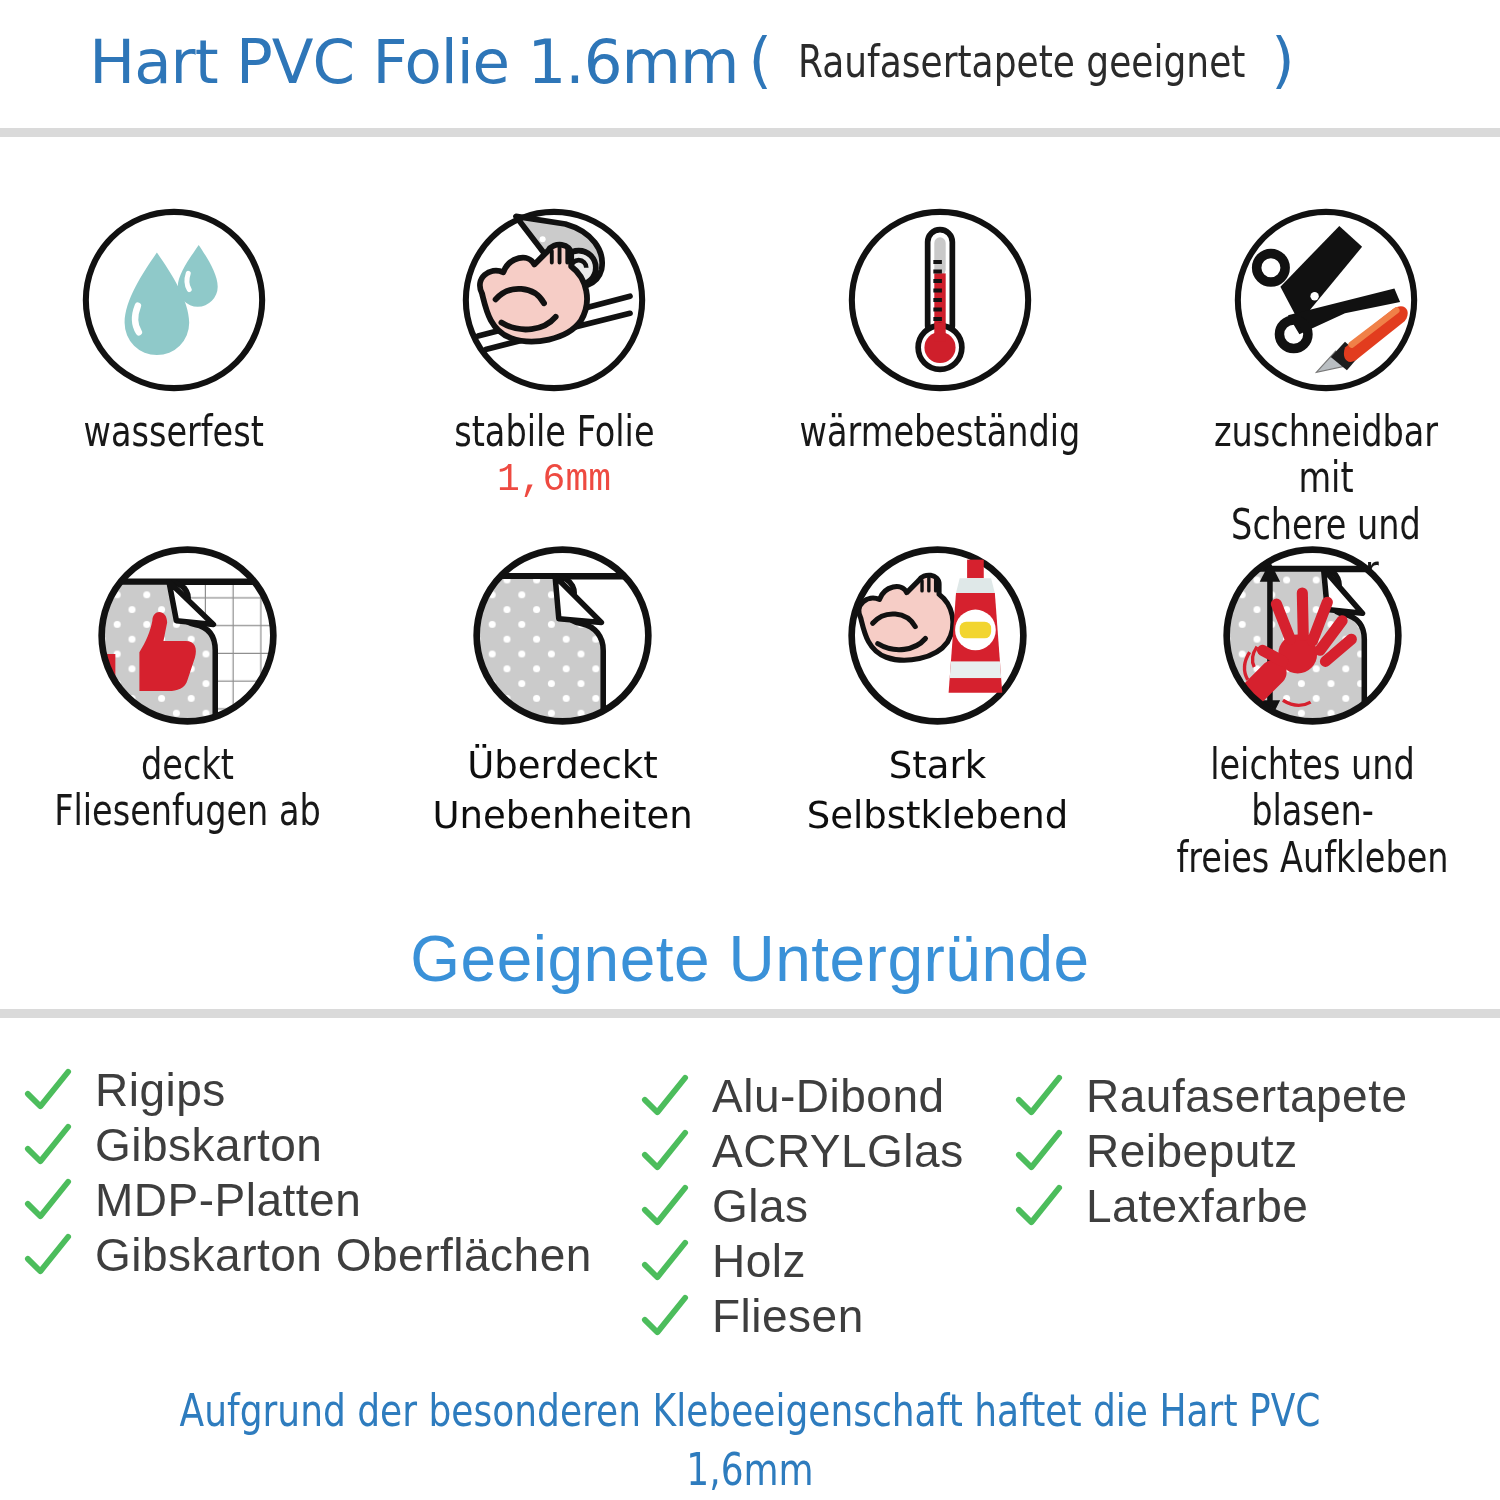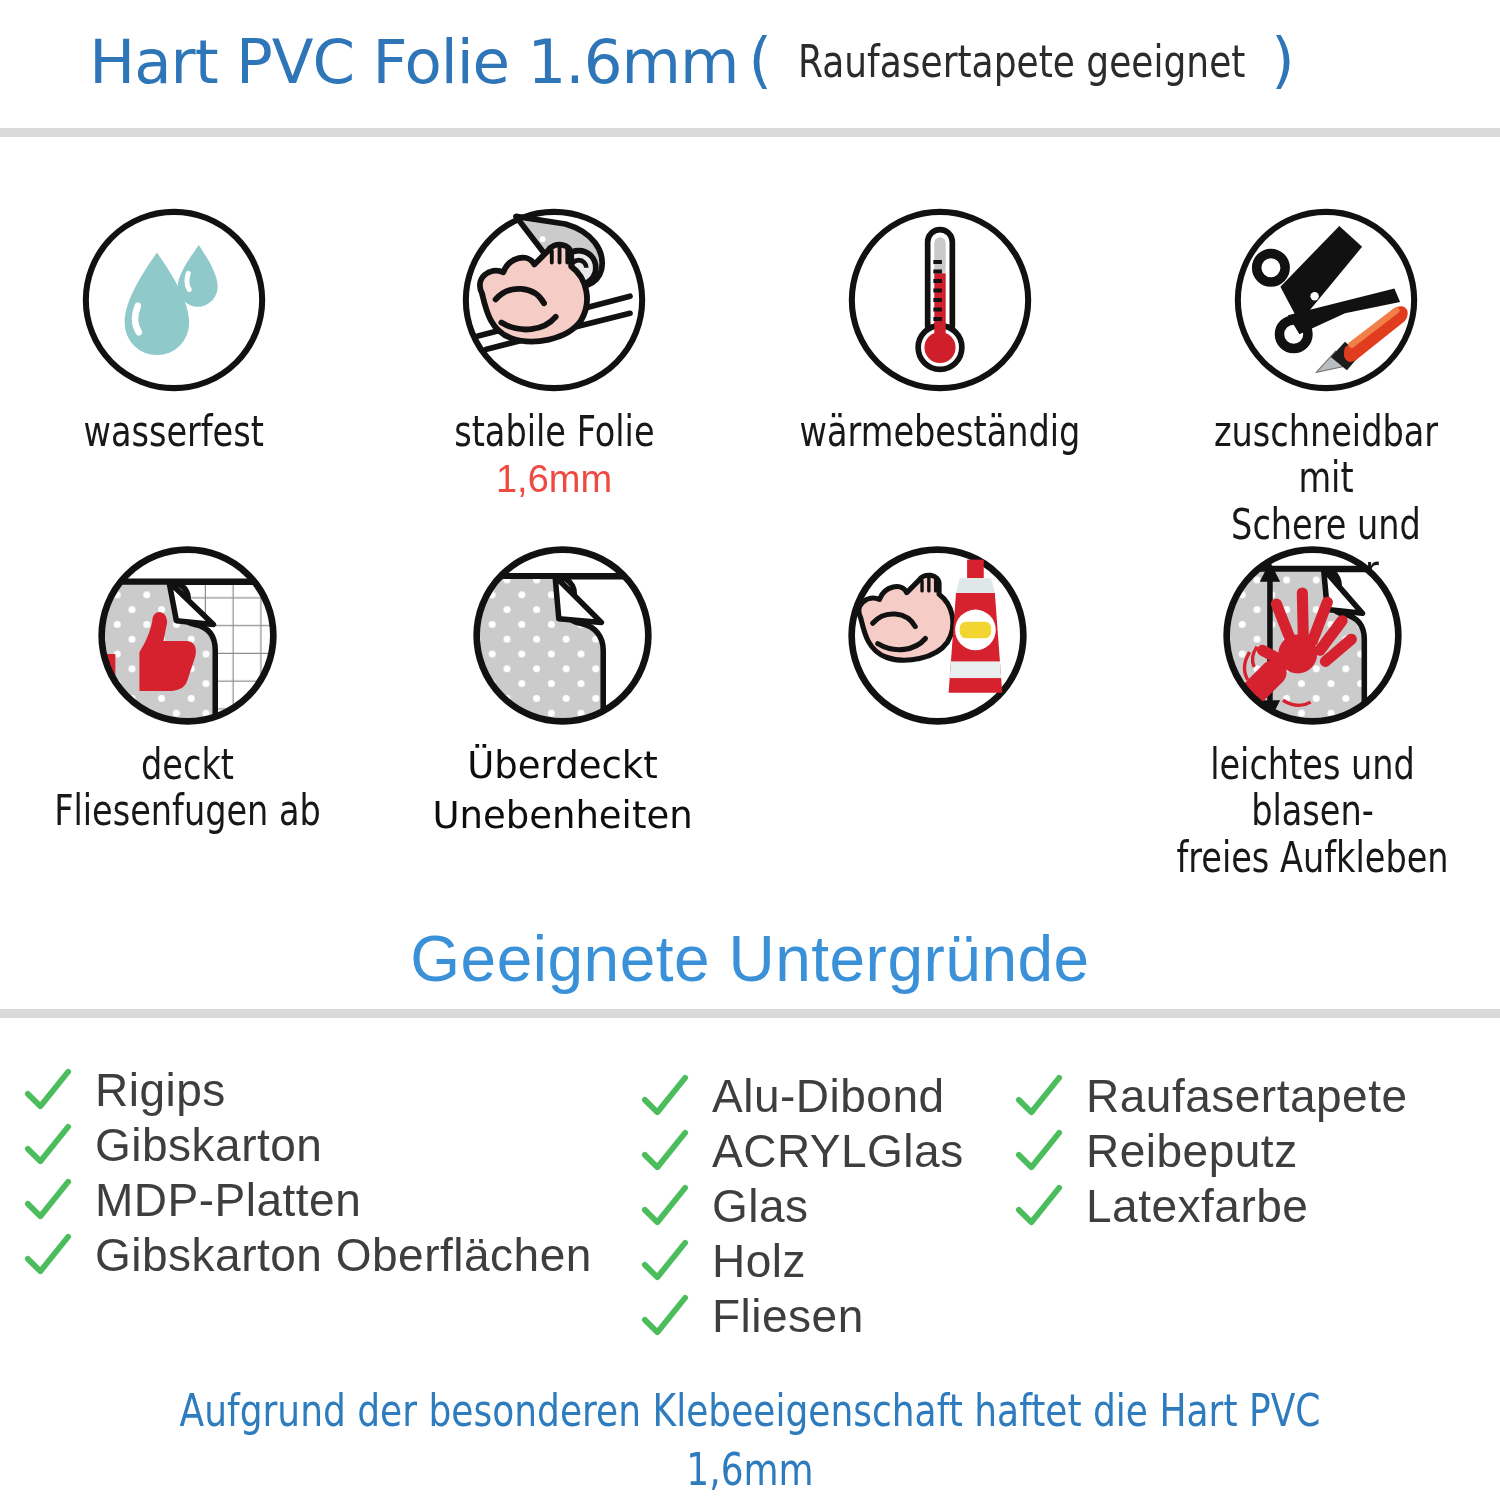--- a/index.html
+++ b/index.html
@@ -24,21 +24,21 @@
   .features-row.r1{top:205px;gap:32px;}
   .features-row.r2{top:543px;}
   .feature{width:375px;display:flex;flex-direction:column;align-items:center;}
   .r1 .feature svg.badge{width:190px;height:190px;}
   .r2 .feature svg.badge{width:185px;height:185px;}
   .lbl{margin-top:13px;text-align:center;}
   .lbl-cond{display:inline-block;font-family:"DejaVu Sans",sans-serif;font-size:43px;color:#181818;
             transform:scaleX(0.78);transform-origin:center;white-space:pre-line;line-height:1.08;}
   .lbl-alt{font-family:"DejaVu Sans",sans-serif;font-size:37px;color:#0e0e0e;white-space:pre-line;
            line-height:1.35;letter-spacing:0px;}
-  .sublbl{font-family:Liberation Sans, sans-serif;font-size:38px;color:#ee4a41;margin-top:4px;text-align:center;}
+  .sublbl{font-family:Liberation Mono, monospace;font-size:38px;color:#ee4a41;margin-top:4px;text-align:center;}
 
   
   .section-title{position:absolute;top:922px;left:0;width:1500px;text-align:center;
                  font-size:64px;color:#3a91d8;letter-spacing:0.5px;}
 
   
   .check-col{position:absolute;}
   .check-col.c1{left:21px;top:1062px;}
   .check-col.c2{left:638px;top:1068px;}
   .check-col.c3{left:1012px;top:1068px;}
@@ -194,20 +194,22 @@
       <use href="#armShape" xlink:href="#armShape" transform="translate(3,13) scale(0.92)"></use>
       <rect x="66" y="9" width="9" height="10" fill="#d6212e"></rect>
       <polygon points="62,19 79,19 81,27 60,27" fill="#dfe8e8"></polygon>
       <polygon points="60,27 81,27 85,81 56,81" fill="#d6212e"></polygon>
       <g clip-path="url(#c7)">
         <rect x="50" y="64" width="40" height="9" fill="#e8efef"></rect>
         <circle cx="70.5" cy="47" r="11" fill="#fff"></circle>
         <rect x="62" y="42.5" width="17" height="9" rx="3.5" fill="#f2d530"></rect>
       </g>
     </svg>
+    <div class="lbl"><span class="lbl-alt">Stark
+Selbstklebend</span></div>
   </div>
 
   <div class="feature">
     <svg class="badge" viewBox="0 0 100 100">
       <circle cx="50" cy="50" r="46.4" fill="#fff"></circle>
       <g clip-path="url(#c8)">
         <line x1="0" y1="14" x2="100" y2="14" stroke="#111" stroke-width="3.5"></line>
         <path d="M-6,14 L56,14 C64,15 66,22 63,27.5 C59,33.5 61,37.5 67,38.5 C75,40 78,45.5 78,52 L78,106 L-6,106 Z" fill="url(#dotsPat)" stroke="#111" stroke-width="3"></path>
         <polygon points="56,14 77,38 58,36" fill="#fff" stroke="#111" stroke-width="3" stroke-linejoin="round"></polygon>
         <line x1="27" y1="19" x2="27" y2="87" stroke="#111" stroke-width="3"></line>

